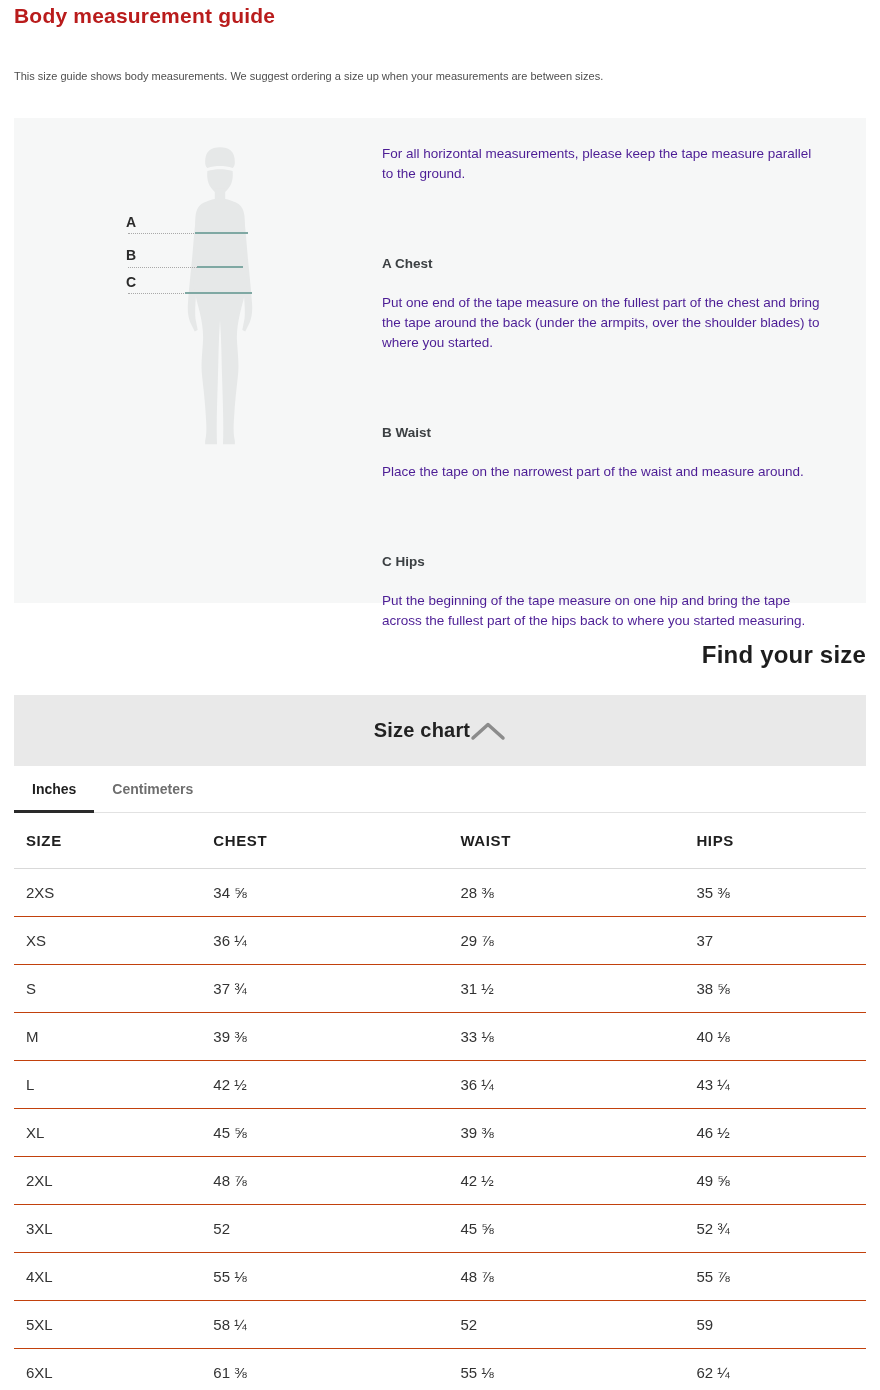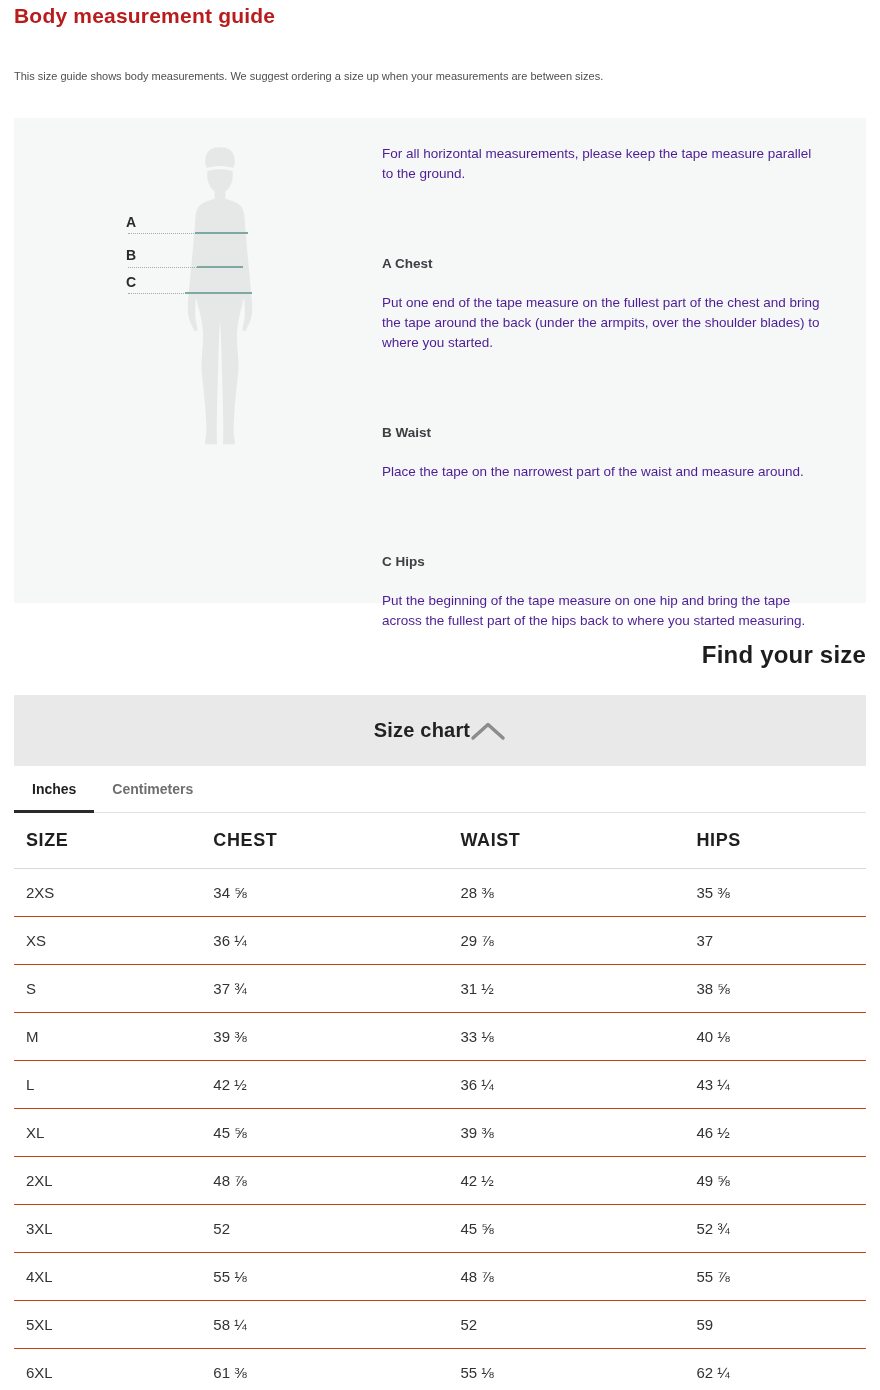--- a/index.html
+++ b/index.html
@@ -61,21 +61,21 @@
   .tab.active { color:#1f1f1f; font-weight:bold; }
   .tab.active::after {
     content:""; position:absolute; left:0; right:0; bottom:-1px;
     height:3px; background:#2a2a2a;
   }
 
   
   table.size-table { width:100%; border-collapse:collapse; table-layout:fixed; }
   .size-table th {
     height:55px; text-align:left; vertical-align:middle;
-    font-size:18px; font-weight:bold; color:#1f1f1f; letter-spacing:.6px;
+    font-size:15px; font-weight:bold; color:#1f1f1f; letter-spacing:.6px;
     border-bottom:1px solid #d9d9d9;
   }
   .size-table td {
     height:48px; vertical-align:middle; font-size:15px; color:#333;
     border-bottom:1px solid #c2410c;
   }
   .size-table th:first-child, .size-table td:first-child { padding-left:12px; }
   .size-table tr:last-child td { border-bottom:none; }
 </style>
 </head>

